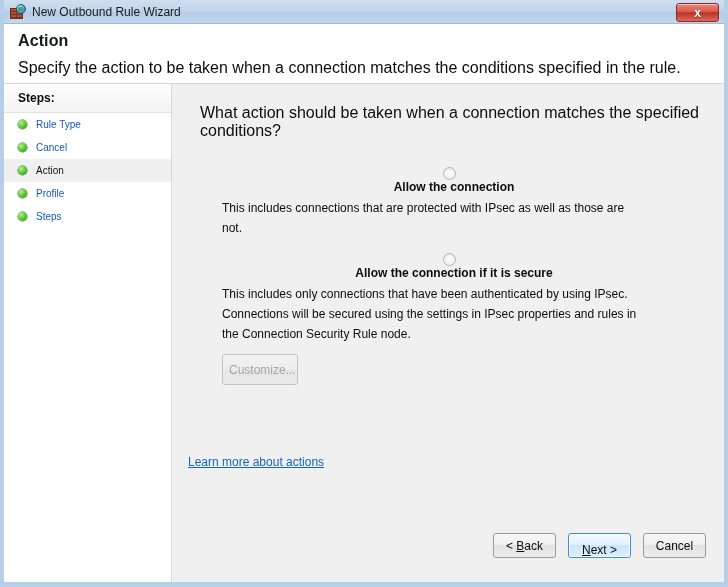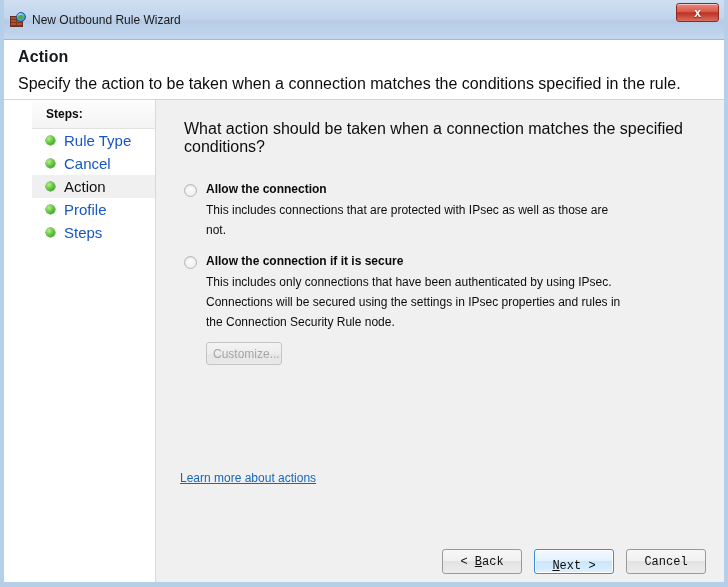--- a/index.html
+++ b/index.html
@@ -26,21 +26,21 @@
     border: 4px solid #b6cfe8;
     border-top: none;
     border-bottom-width: 5px;
     background: #f0f0f0;
     overflow: hidden;
   }
 
   
   #titlebar {
     position: relative;
-    height: 40px;
+    height: 24px;
     background: linear-gradient(to bottom, #cfdff0 0%, #c2d5ec 45%, #b6cce6 55%, #c3d7ee 100%);
     border-bottom: 1px solid #9fb8d4;
     display: flex;
     align-items: center;
     padding-left: 6px;
     box-sizing: border-box;
   }
   #titlebar .tb-icon {
     width: 16px; height: 16px;
     position: relative;
@@ -132,27 +132,26 @@
 
   
   #body {
     display: flex;
     height: 498px;
     background: #f0f0f0;
   }
 
   
   #sidebar {
-    width: 152px;
+    width: 168px;
     flex: none;
     background: #ffffff;
     border-right: 1px solid #d9d9d9;
     box-sizing: border-box;
     padding-top: 0;
-    padding-left: 28px;
   }
   #steps-header {
     font-size: 12px;
     font-weight: bold;
     color: #0b0b0b;
     padding: 7px 0 7px 14px;
     background: linear-gradient(to bottom, #fdfdfd 0%, #f4f4f4 100%);
     border-bottom: 1px solid #e2e2e2;
   }
   .step-item {
@@ -168,21 +167,21 @@
   }
   .step-bullet {
     width: 9px; height: 9px;
     border-radius: 50%;
     flex: none;
     margin-right: 9px;
     background: radial-gradient(circle at 33% 30%, #b6ef86 0%, #5fc83c 48%, #2b8a14 100%);
     box-shadow: 0 0 0 .5px #2e7d16;
   }
   .step-label {
-    font-size: 15px;
+    font-size: 10px;
     color: #1657c2;
     white-space: nowrap;
   }
   .step-item.current .step-label {
     color: #111111;
   }
 
   
   #content {
     flex: 1;
@@ -197,20 +196,21 @@
     margin-bottom: 26px;
   }
 
   .option {
     margin-bottom: 14px;
   }
   .opt-head {
     display: flex;
     align-items: center;
     cursor: pointer;
+    flex-direction: column;
   }
   .radio {
     width: 13px; height: 13px;
     border-radius: 50%;
     flex: none;
     margin-right: 9px;
     margin-top: 1px;
     box-sizing: border-box;
     background: radial-gradient(circle at 50% 40%, #fdfdfd 0%, #efefef 70%, #e4e4e4 100%);
     border: 1px solid #b6b6b6;
@@ -240,54 +240,54 @@
     font-size: 12px;
     color: #0d0d0d;
     line-height: 20px;
     margin: 3px 0 0 22px;
     max-width: 420px;
   }
 
   #customize-btn {
     margin: 10px 0 0 22px;
     width: 76px;
-    height: 23px;
+    height: 31px;
     font-size: 12px;
     font-family: "Liberation Sans", sans-serif;
     color: #a6a6a6;
     background: linear-gradient(to bottom, #f3f3f3 0%, #ededed 50%, #e6e6e6 51%, #e9e9e9 100%);
     border: 1px solid #c4c4c4;
     border-radius: 3px;
     box-sizing: border-box;
     cursor: default;
   }
 
   #learn-link {
     position: absolute;
-    left: 24px;
+    left: 16px;
     top: 371px;
     font-size: 12px;
     color: #1566c0;
     text-decoration: underline;
     cursor: pointer;
   }
 
   
   #button-row {
     position: absolute;
     right: 18px;
     bottom: 24px;
     display: flex;
     gap: 12px;
   }
   .dlg-btn {
-    width: 80px;
+    width: 63px;
     height: 25px;
     font-size: 12px;
-    font-family: Liberation Mono, monospace;
+    font-family: Liberation Sans, sans-serif;
     color: #0c0c0c;
     background: linear-gradient(to bottom, #f7f7f7 0%, #f0f0f0 48%, #e3e3e3 50%, #ececec 100%);
     border: 1px solid #9a9a9a;
     border-radius: 3px;
     box-sizing: border-box;
     cursor: pointer;
     display: flex;
     align-items: center;
     justify-content: center;
   }

